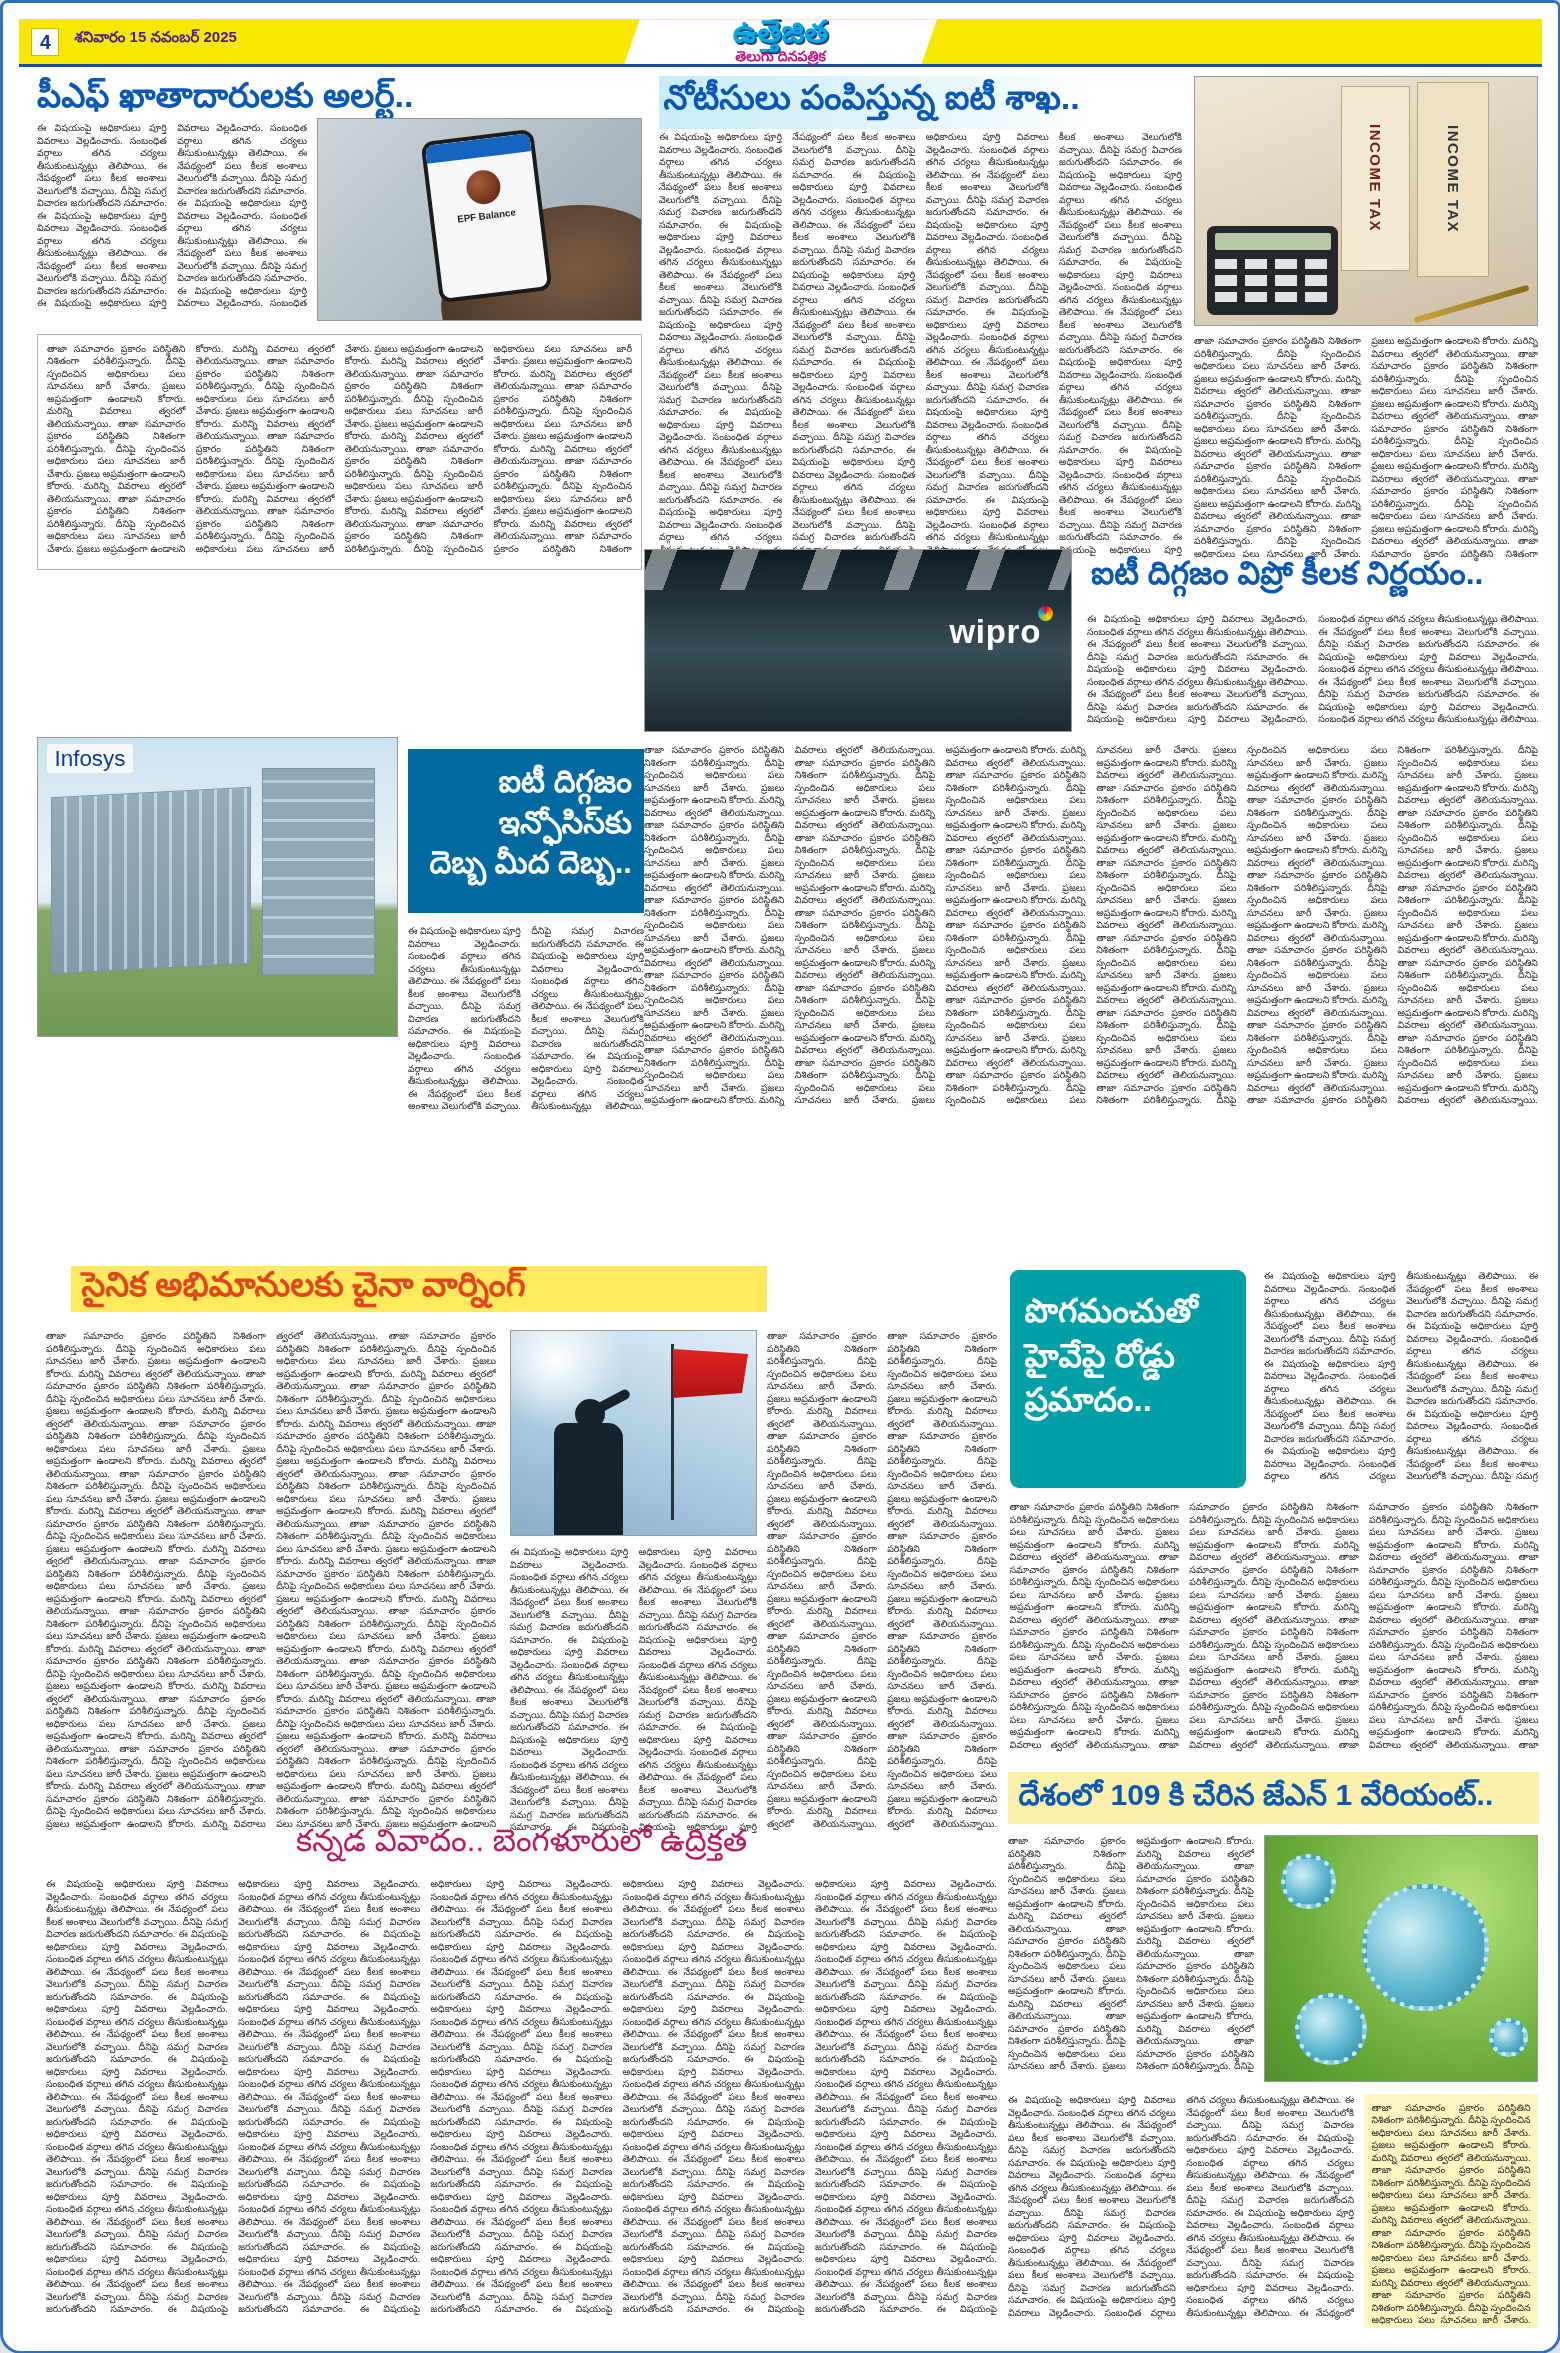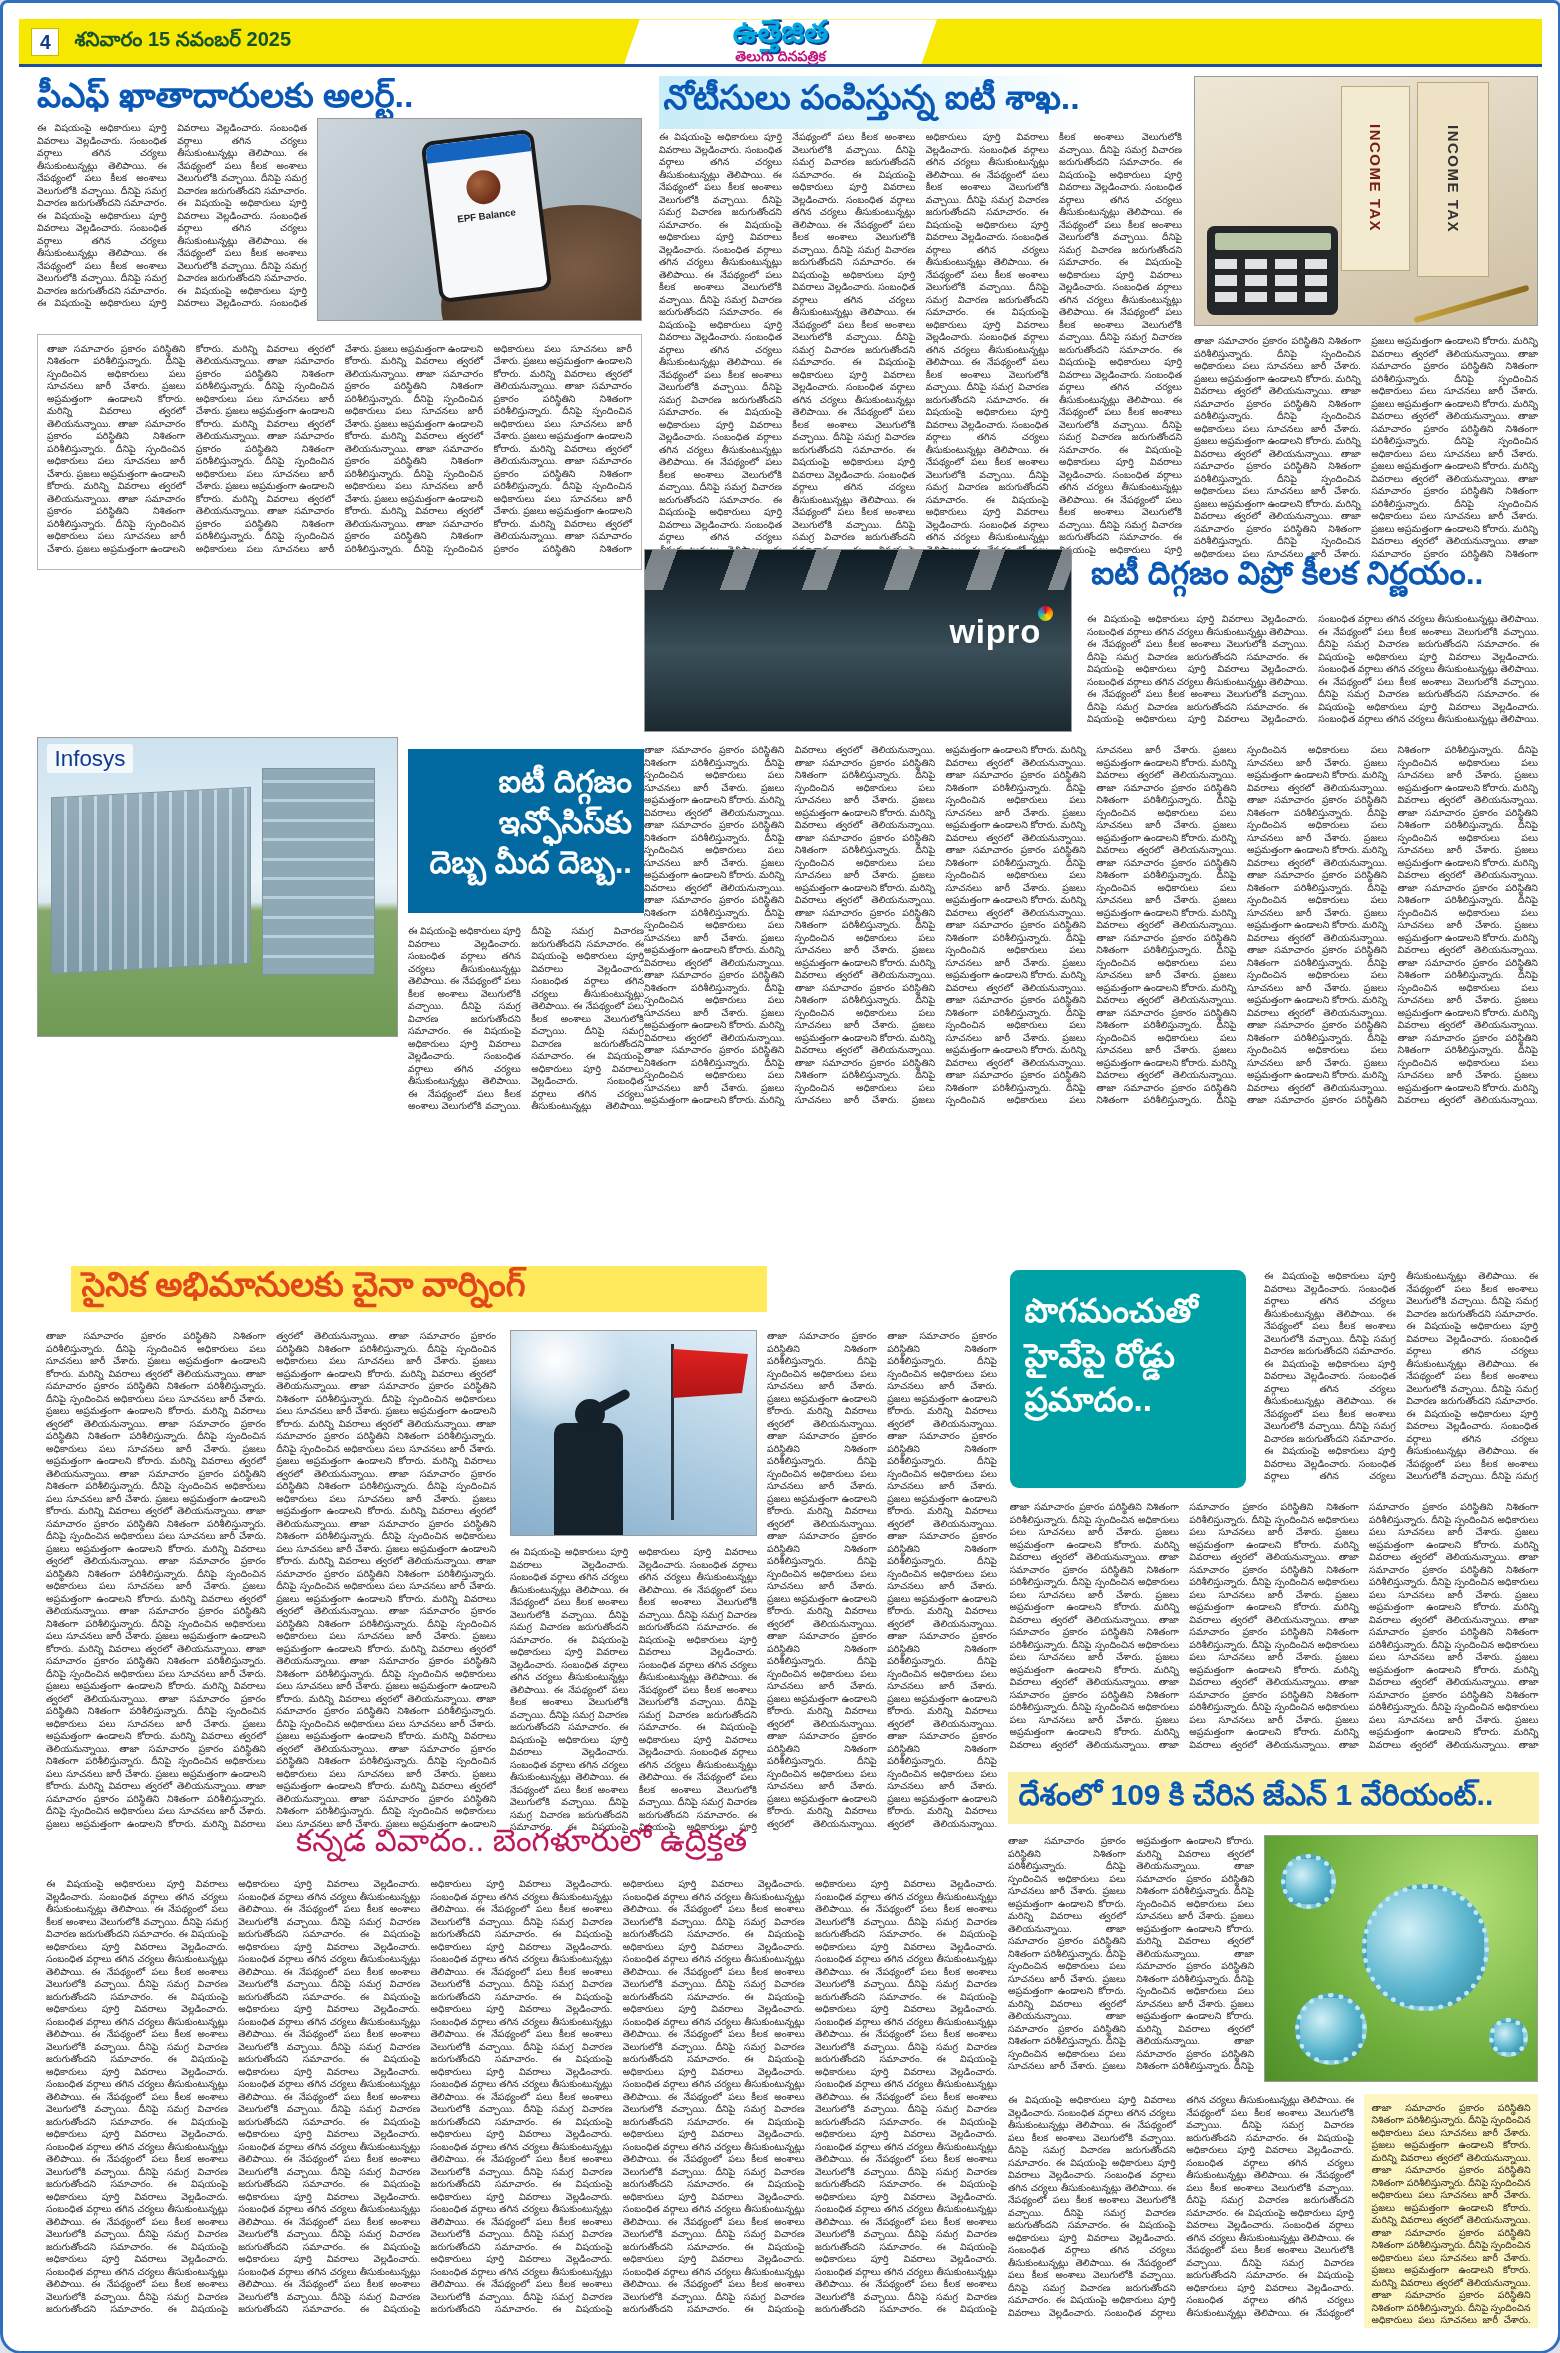--- a/index.html
+++ b/index.html
@@ -10,21 +10,21 @@
   .abs{position:absolute;}
   .cols{column-gap:10.4px;column-fill:auto;font-size:9.4px;line-height:1.33;text-align:justify;
         color:#1b1b1b;overflow:hidden;}.c2{column-count:2}.c3{column-count:3}.c4{column-count:4}.c5{column-count:5}.c6{column-count:6}
   .photo{position:absolute;border:0.7px solid #9a9a9a;overflow:hidden;background:#ccc;}
 
   
   .header{position:absolute;left:16.4px;top:16.4px;right:16.4px;height:48px;background:#f6e800;
           border-bottom:3.7px solid #1d4f9e;}
   .numbox{position:absolute;left:12px;top:9px;width:28px;height:28px;background:#fff;border:0.7px solid #c9b900;
           display:flex;align-items:center;justify-content:center;font-size:19.4px;font-weight:bold;color:#123a8f;}
-  .dateline{position:absolute;left:55px;top:9px;font-size:20px;font-weight:bold;color:#14532d;}
+  .dateline{position:absolute;left:55px;top:9px;font-size:15px;font-weight:bold;color:#4c1d95;}
   .logo-wrap{position:absolute;left:50%;top:0;transform:translateX(-50%);width:313px;height:100%;
              background:#fff;clip-path:polygon(5% 0,100% 0,95% 100%,0 100%);
              display:flex;flex-direction:column;align-items:center;justify-content:center;}
   .logo{font-size:31px;font-weight:bold;color:#00a9e0;text-shadow:1.5px 1.5px 0 #123a8f;line-height:1;}
   .tagline{font-size:14px;font-weight:bold;color:#c0127c;margin-top:1.5px;}
 
   
   .head-blue{font-weight:bold;color:#0a58b6;}
   .it-head{background:linear-gradient(90deg,#c8ecf8 0%,#e9f8fd 70%,transparent 100%);
            display:inline-block;padding:1.5px 13.4px 4.5px 4.5px;}

